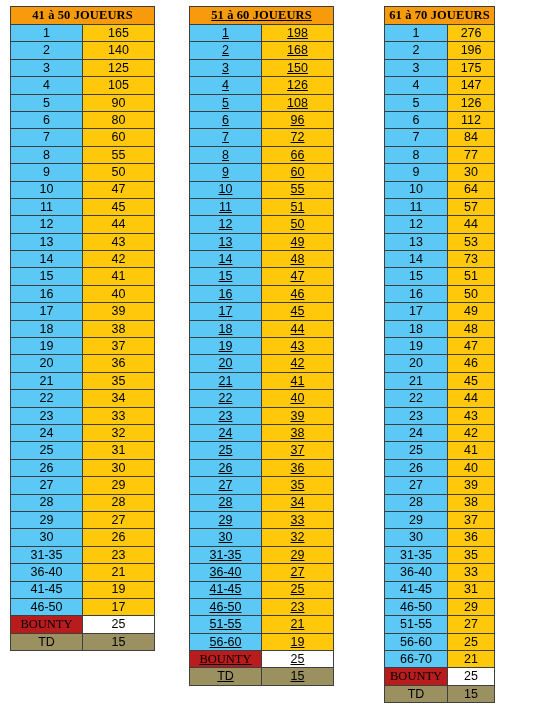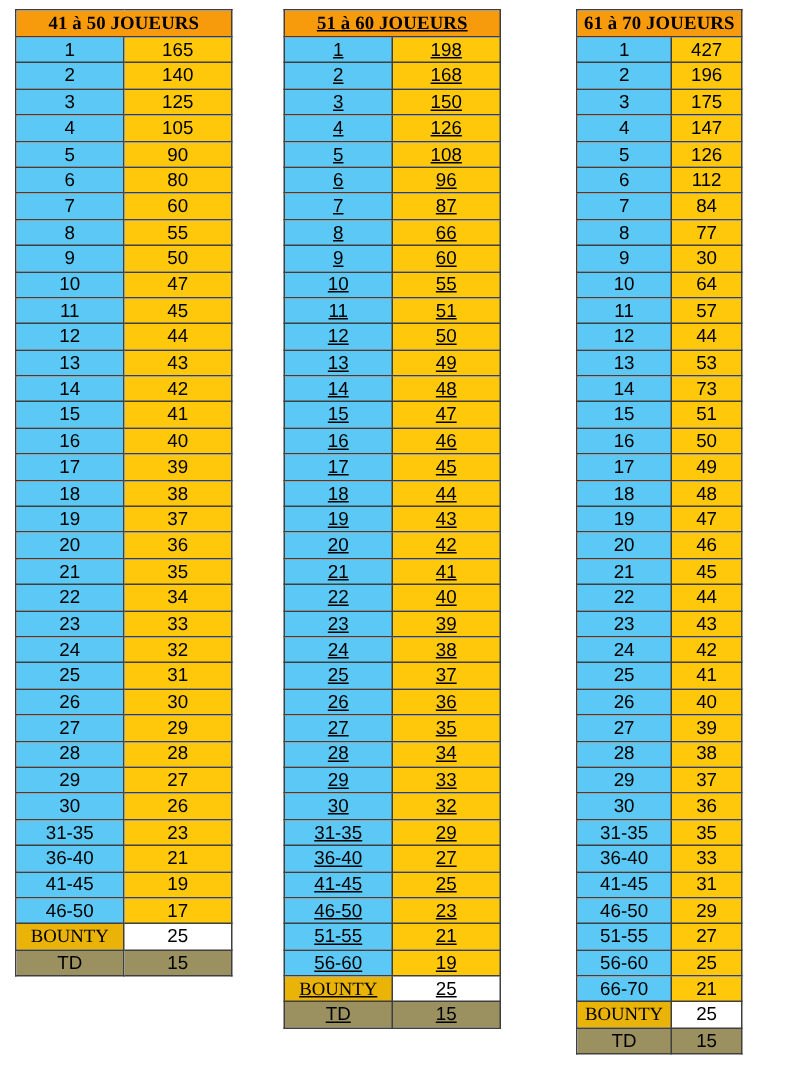--- a/index.html
+++ b/index.html
@@ -58,21 +58,21 @@
     font-weight: 400;
     font-size: 12.5px;
   }
   td.value {
     background: #FFC80A;
     font-weight: 400;
     font-size: 12.5px;
   }
 
   td.place.bounty {
-    background: #eab308;
+    background: #b91c1c;
     font-family: "Liberation Serif", serif;
     font-weight: 400;
     font-size: 12.5px;
     text-align: center;
   }
   td.value.bounty {
     background: #FFFFFF;
   }
 
   td.place.td-row,
@@ -263,21 +263,21 @@
         <tr>
           <td class="place cell-place">5</td>
           <td class="value cell-value">108</td>
         </tr>
         <tr>
           <td class="place cell-place">6</td>
           <td class="value cell-value">96</td>
         </tr>
         <tr>
           <td class="place cell-place">7</td>
-          <td class="value cell-value">87</td>
+          <td class="value cell-value">72</td>
         </tr>
         <tr>
           <td class="place cell-place">8</td>
           <td class="value cell-value">66</td>
         </tr>
         <tr>
           <td class="place cell-place">9</td>
           <td class="value cell-value">60</td>
         </tr>
         <tr>
@@ -400,21 +400,21 @@
     </table>
     <table class="payout-table col-3">
       <thead>
         <tr>
           <th class="table-header" colspan="2">61 à 70 JOUEURS</th>
         </tr>
       </thead>
       <tbody>
         <tr>
           <td class="place cell-place">1</td>
-          <td class="value cell-value">427</td>
+          <td class="value cell-value">276</td>
         </tr>
         <tr>
           <td class="place cell-place">2</td>
           <td class="value cell-value">196</td>
         </tr>
         <tr>
           <td class="place cell-place">3</td>
           <td class="value cell-value">175</td>
         </tr>
         <tr>

